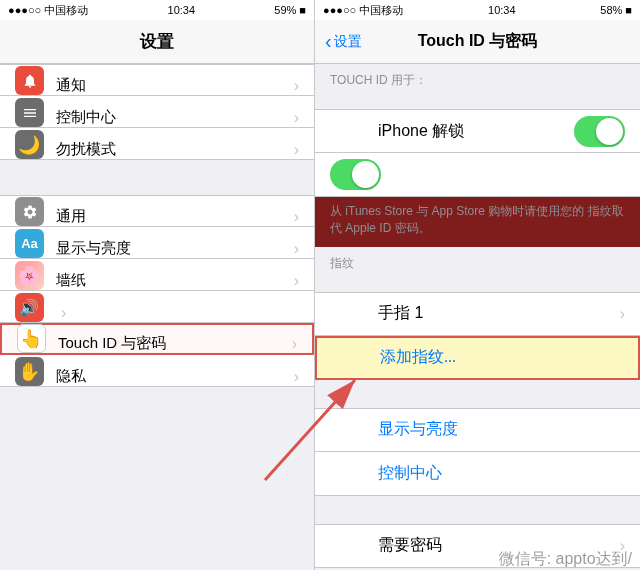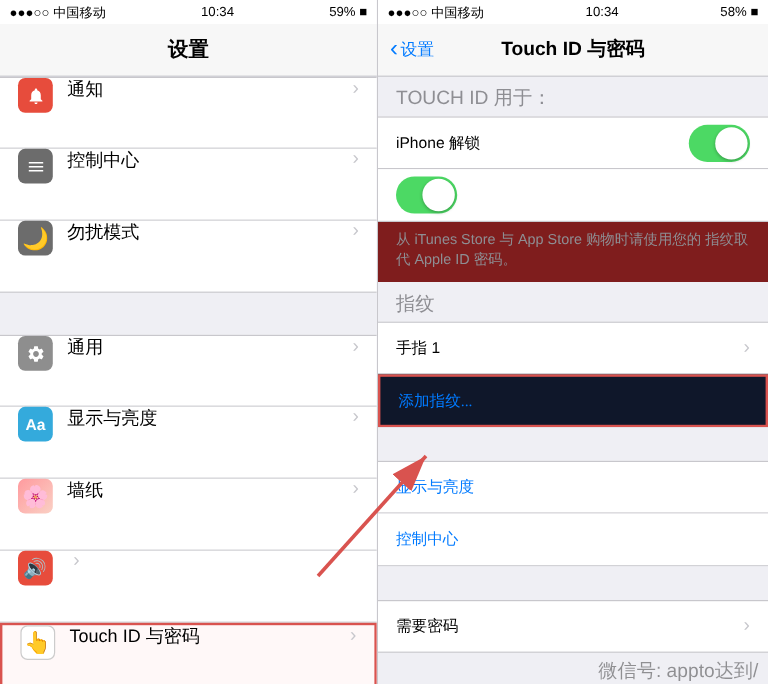--- a/index.html
+++ b/index.html
@@ -60,24 +60,24 @@
     .settings-group {
       margin-top: 0;
     }
 
     .settings-separator {
       height: 35px;
       background: #efeff4;
     }
 
     .settings-item {
-      height: 60px;
+      height: 32px;
       background: #fff;
       display: flex;
-      align-items: flex-start;
+      align-items: flex-end;
       padding: 0 15px;
       border-bottom: 1px solid #c8c7cc;
       position: relative;
       cursor: pointer;
     }
 
     .settings-item.first-in-group {
       border-top: 1px solid #c8c7cc;
     }
 
@@ -171,43 +171,44 @@
       white-space: nowrap;
     }
 
     .right-content {
       flex: 1;
       overflow: hidden;
       background: #efeff4;
     }
 
     .section-header {
-      padding: 8px 15px 4px;
-      font-size: 16px;
+      padding: 8px 15px 20px;
+      font-size: 12px;
       color: #8e8e93;
       text-transform: uppercase;
     }
 
     .right-item {
       height: 44px;
       background: #fff;
       display: flex;
       align-items: center;
       padding: 0 15px;
       border-bottom: 1px solid #c8c7cc;
     }
 
     .right-item.first {
       border-top: 1px solid #c8c7cc;
     }
 
     .right-item-label {
       flex: 1;
-      font-size: 13px;
-      color: #000;
+      font-size: 16px;
+      color: #000;
+      margin-left: 48px;
     }
 
     
     .toggle {
       width: 51px;
       height: 31px;
       border-radius: 16px;
       background: #4cd964;
       position: relative;
       flex-shrink: 0;
@@ -380,21 +381,21 @@
 指纹取代 Apple ID 密码。</span>
     </div>
 
     <div class="section-header">指纹</div>
 
     <div class="right-item first">
       <span class="right-item-label">手指 1</span>
       <span class="right-item-chevron">›</span>
     </div>
 
-    <div class="right-item" style="border: 2px solid #d9534f; background:#0f172a;font-family:Liberation Serif, serif;">
+    <div class="right-item" style="border: 2px solid #d9534f; background:#fef9c3;font-family:Liberation Serif, serif;">
       <span class="right-item-label" style="color:#007aff;">添加指纹...</span>
     </div>
 
     <div class="right-separator"></div>
 
     <div class="right-item first">
       <span class="right-item-label" style="color:#007aff;">显示与亮度</span>
     </div>
     <div class="right-item">
       <span class="right-item-label" style="color:#007aff;">控制中心</span>

